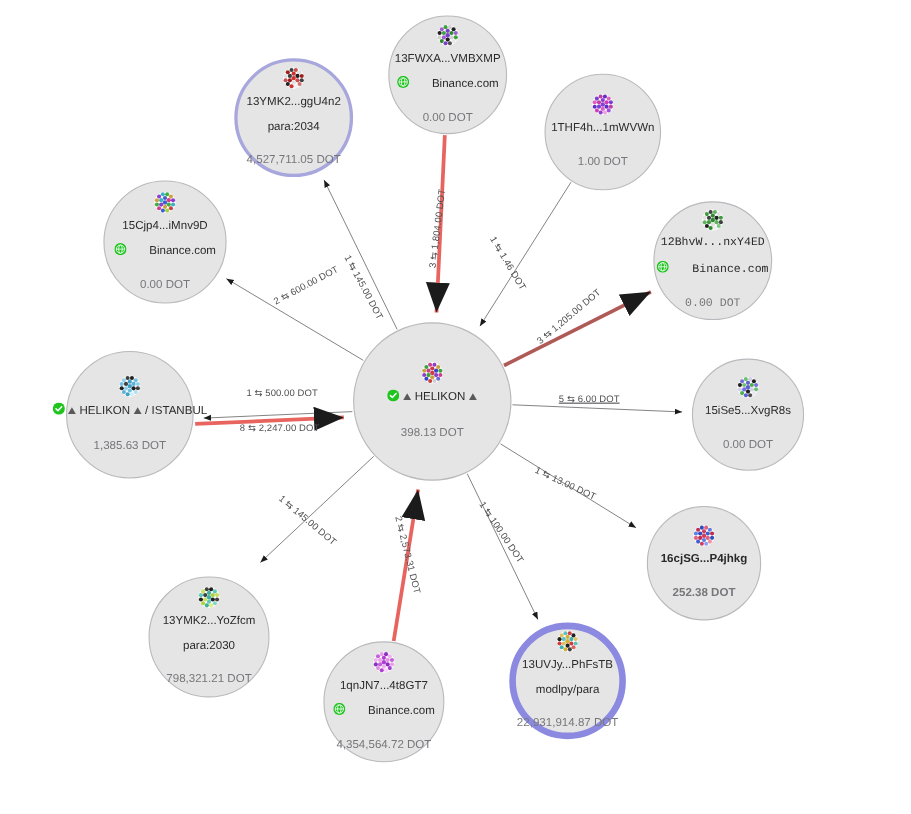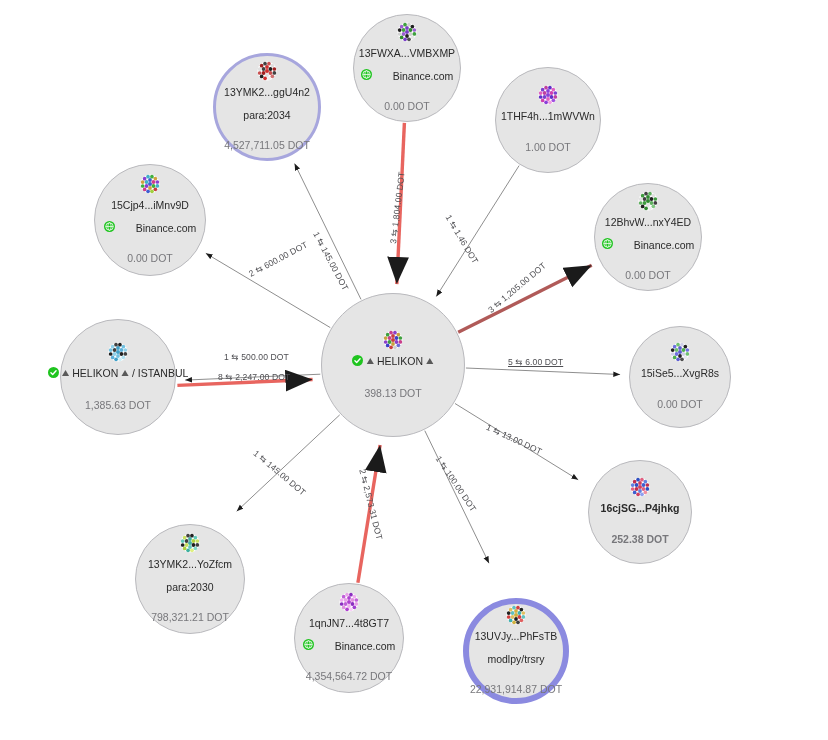--- a/index.html
+++ b/index.html
@@ -263,21 +263,21 @@
             <circle cx="2.66" cy="8.05" r="1.85" fill="#e060c0"></circle>
             <circle cx="4.62" cy="4.64" r="1.85" fill="#7a3fd0"></circle>
             <circle cx="8.02" cy="2.66" r="1.85" fill="#c03fa0"></circle>
           </svg>
         </span>
         <div class="node-title">
           <span>1THF4h...1mWVWn</span>
         </div>
         <div class="node-balance">1.00 DOT</div>
       </div>
-      <div class="node" style="left: 594px; top: 183px; width: 108px; height: 108px;">
+      <div class="node" style="left: 594px; top: 183px; width: 108px; height: 108px; font-family: Liberation Mono, monospace;">
         <span>
           <svg class="node-identicon" viewBox="0 0 20 20" width="20" height="20">
             <circle cx="10" cy="10" r="9.6" fill="#ffffff"></circle>
             <circle cx="10" cy="10" r="2.0" fill="#2f8a2f"></circle>
             <circle cx="10.00" cy="6.00" r="1.9" fill="#2f8a2f"></circle>
             <circle cx="13.46" cy="8.00" r="1.9" fill="#202020"></circle>
             <circle cx="13.46" cy="12.00" r="1.9" fill="#5fb05f"></circle>
             <circle cx="10.00" cy="14.00" r="1.9" fill="#e0e0e0"></circle>
             <circle cx="6.54" cy="12.00" r="1.9" fill="#3f9b3f"></circle>
             <circle cx="6.54" cy="8.00" r="1.9" fill="#404040"></circle>
@@ -362,21 +362,21 @@
             <circle cx="2.66" cy="8.05" r="1.85" fill="#6080e0"></circle>
             <circle cx="4.62" cy="4.64" r="1.85" fill="#c02f4f"></circle>
             <circle cx="8.02" cy="2.66" r="1.85" fill="#2f4fc0"></circle>
           </svg>
         </span>
         <div class="node-title">
           <span>16cjSG...P4jhkg</span>
         </div>
         <div class="node-balance">252.38 DOT</div>
       </div>
-      <div class="node highlight-thick" style="left: 463px; top: 598px; width: 106px; height: 106px;">
+      <div class="node highlight-thick" style="left: 463px; top: 566px; width: 106px; height: 106px;">
         <span>
           <svg class="node-identicon" viewBox="0 0 20 20" width="20" height="20">
             <circle cx="10" cy="10" r="9.6" fill="#ffffff"></circle>
             <circle cx="10" cy="10" r="2.0" fill="#d0b03f"></circle>
             <circle cx="10.00" cy="6.00" r="1.9" fill="#d0b03f"></circle>
             <circle cx="13.46" cy="8.00" r="1.9" fill="#3fb0b0"></circle>
             <circle cx="13.46" cy="12.00" r="1.9" fill="#d03f3f"></circle>
             <circle cx="10.00" cy="14.00" r="1.9" fill="#202020"></circle>
             <circle cx="6.54" cy="12.00" r="1.9" fill="#e0c060"></circle>
             <circle cx="6.54" cy="8.00" r="1.9" fill="#60c0c0"></circle>
@@ -391,21 +391,21 @@
             <circle cx="2.66" cy="11.98" r="1.85" fill="#d03f3f"></circle>
             <circle cx="2.66" cy="8.05" r="1.85" fill="#202020"></circle>
             <circle cx="4.62" cy="4.64" r="1.85" fill="#e0c060"></circle>
             <circle cx="8.02" cy="2.66" r="1.85" fill="#60c0c0"></circle>
           </svg>
         </span>
         <div class="node-title">
           <span>13UVJy...PhFsTB</span>
         </div>
         <div class="node-sub">
-          <span>modlpy/trsry</span>
+          <span>modlpy/para</span>
         </div>
         <div class="node-balance">22,931,914.87 DOT</div>
       </div>
       <div class="node" style="left: 294px; top: 583px; width: 110px; height: 110px; align-items: center;">
         <span>
           <svg class="node-identicon" viewBox="0 0 20 20" width="20" height="20">
             <circle cx="10" cy="10" r="9.6" fill="#ffffff"></circle>
             <circle cx="10" cy="10" r="2.0" fill="#b03fd0"></circle>
             <circle cx="10.00" cy="6.00" r="1.9" fill="#b03fd0"></circle>
             <circle cx="13.46" cy="8.00" r="1.9" fill="#e090e0"></circle>
@@ -555,17 +555,17 @@
       <div class="edge-label" style="left: 320px; top: 230px; transform: rotate(62deg);">1 ⇆ 145.00 DOT</div>
       <div class="edge-label" style="left: 388px; top: 243px; transform: rotate(-83deg);">3 ⇆ 1,804.00 DOT</div>
       <div class="edge-label" style="left: 452px; top: 213px; transform: rotate(59deg);">1 ⇆ 1.46 DOT</div>
       <div class="edge-label" style="left: 486px; top: 307px; transform: rotate(-40deg);">3 ⇆ 1,205.00 DOT</div>
       <div class="edge-label" style="left: 508px; top: 357px; transform: rotate(0deg); text-decoration: underline;">5 ⇆ 6.00 DOT</div>
       <div class="edge-label" style="left: 489px; top: 422px; transform: rotate(25deg);">1 ⇆ 13.00 DOT</div>
       <div class="edge-label" style="left: 442px; top: 454px; transform: rotate(56deg);">1 ⇆ 100.00 DOT</div>
       <div class="edge-label" style="left: 367px; top: 468px; transform: rotate(76deg);">2 ⇆ 2,573.31 DOT</div>
       <div class="edge-label" style="left: 258px; top: 448px; transform: rotate(40deg);">1 ⇆ 145.00 DOT</div>
       <div class="edge-label" style="left: 224px; top: 352px; transform: rotate(0deg);">1 ⇆ 500.00 DOT</div>
-      <div class="edge-label" style="left: 218px; top: 372px; transform: rotate(0deg);">8 ⇆ 2,247.00 DOT</div>
+      <div class="edge-label" style="left: 218px; top: 384px; transform: rotate(0deg);">8 ⇆ 2,247.00 DOT</div>
       <div class="edge-label" style="left: 247px; top: 270px; transform: rotate(-28deg);">2 ⇆ 600.00 DOT</div>
     </div>
 
 </div>
 
 </body></html>

